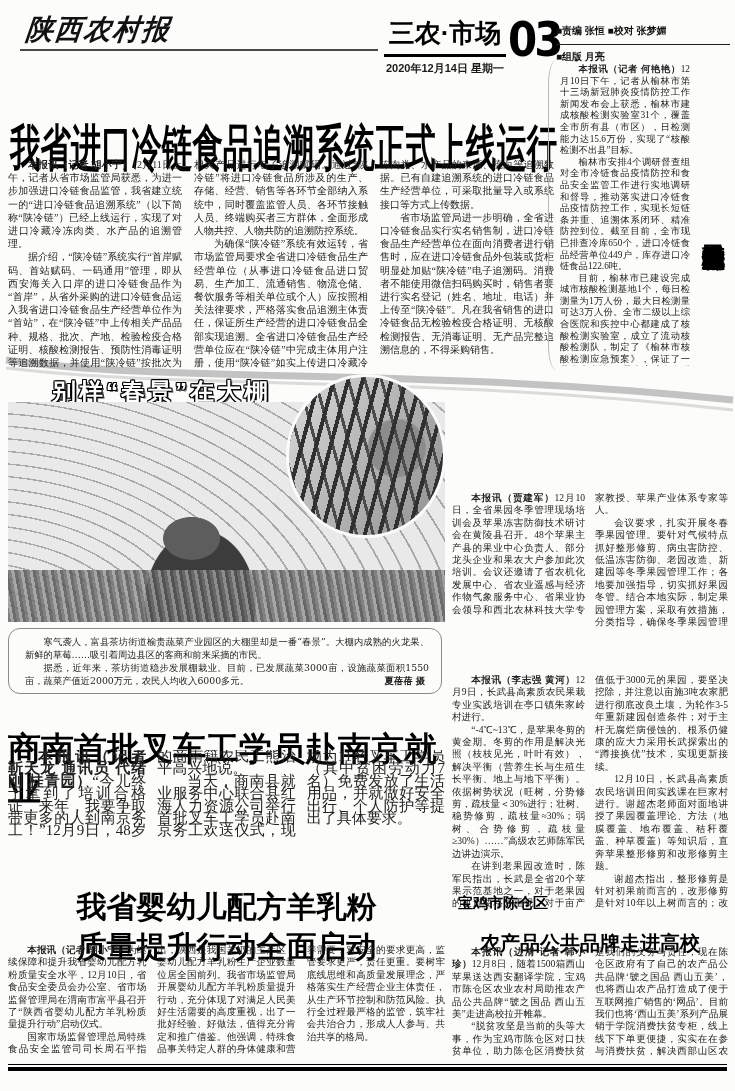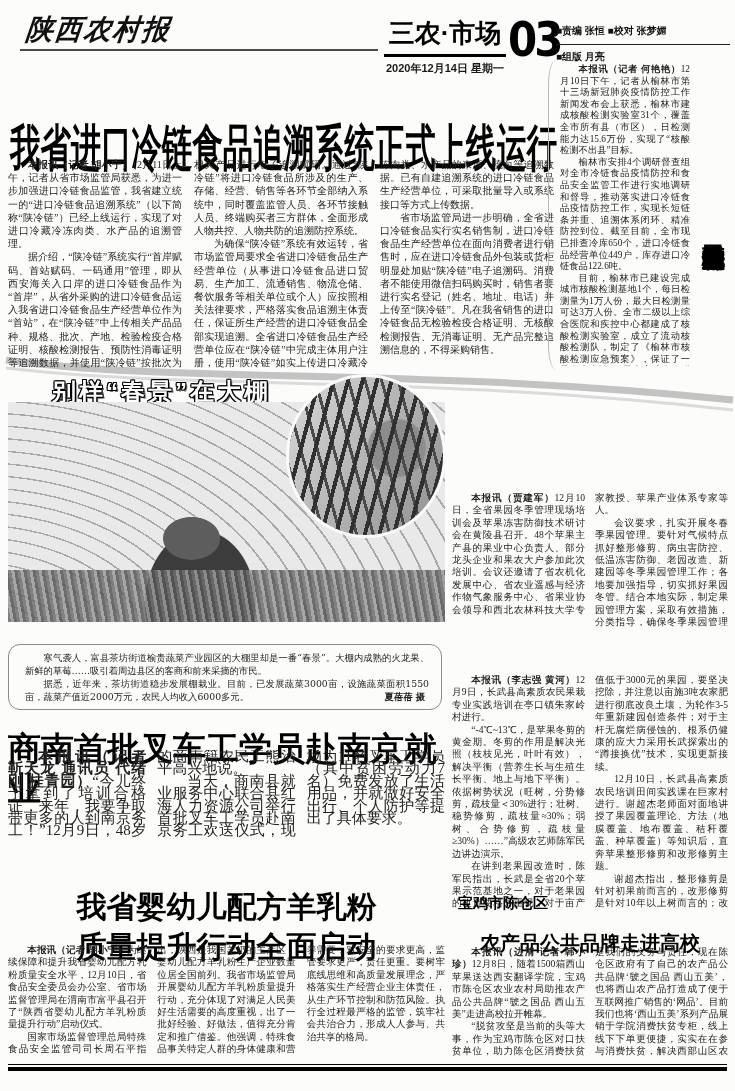--- a/index.html
+++ b/index.html
@@ -76,21 +76,21 @@
     background:
       repeating-linear-gradient(105deg,#303030 0 4px,transparent 4px 14px),
       repeating-linear-gradient(75deg,#4a4a4a 0 3px,transparent 3px 16px),
       radial-gradient(circle at 70% 45%, #8c8c8c 0 28px, transparent 30px),
       linear-gradient(120deg,#d9d9d9,#8f8f8f);
   }
   .caption-box{
     position:absolute;left:8px;top:628px;width:434px;height:66px;
     border:1px solid #8a8a8a;border-radius:12px;padding:6px 12px 4px 16px;
     font-family:"DejaVu Serif",serif;font-size:9.3px;line-height:13px;color:#222;
-    text-align:justify;overflow:hidden;margin-top:16px;
+    text-align:justify;overflow:hidden;
   }
   .caption-box p{margin:0;text-indent:2em;}
   .caption-sig{position:absolute;right:16px;bottom:6px;font-weight:bold;text-indent:0;}
   
   .rcol-title{
     position:absolute;left:452px;width:276px;text-align:center;
     font-family:"Liberation Sans",sans-serif;font-weight:bold;color:#000;
   }
   .orchard-title{top:424px;font-size:25px;line-height:30px;}
   .orchard-body{position:absolute;left:452px;top:492px;width:276px;height:148px;column-count:2;column-gap:10px;overflow:hidden;font-size:9.6px;line-height:12.4px;}

